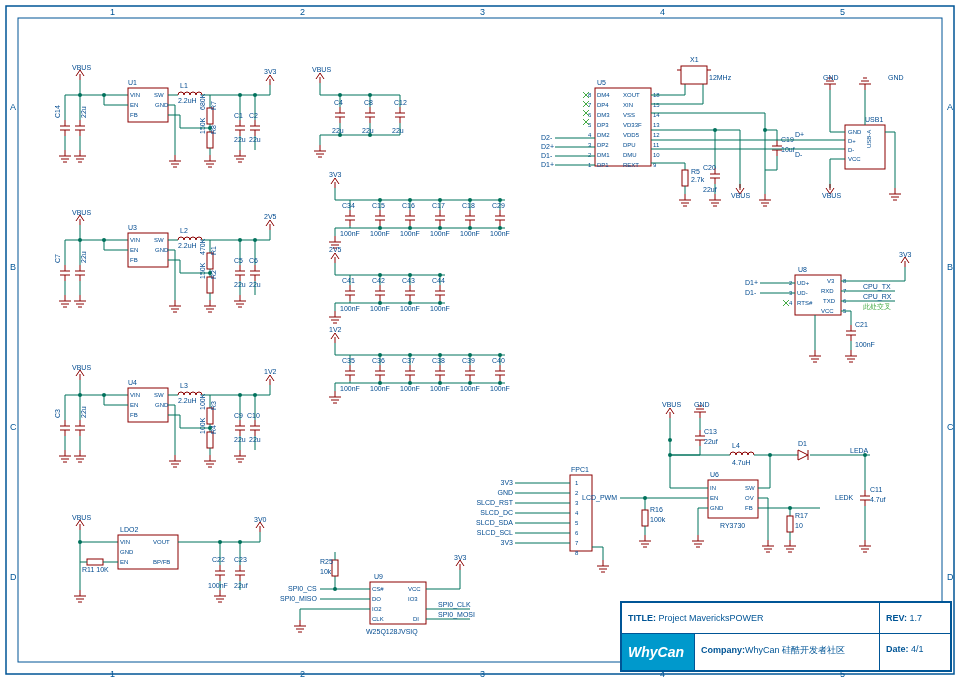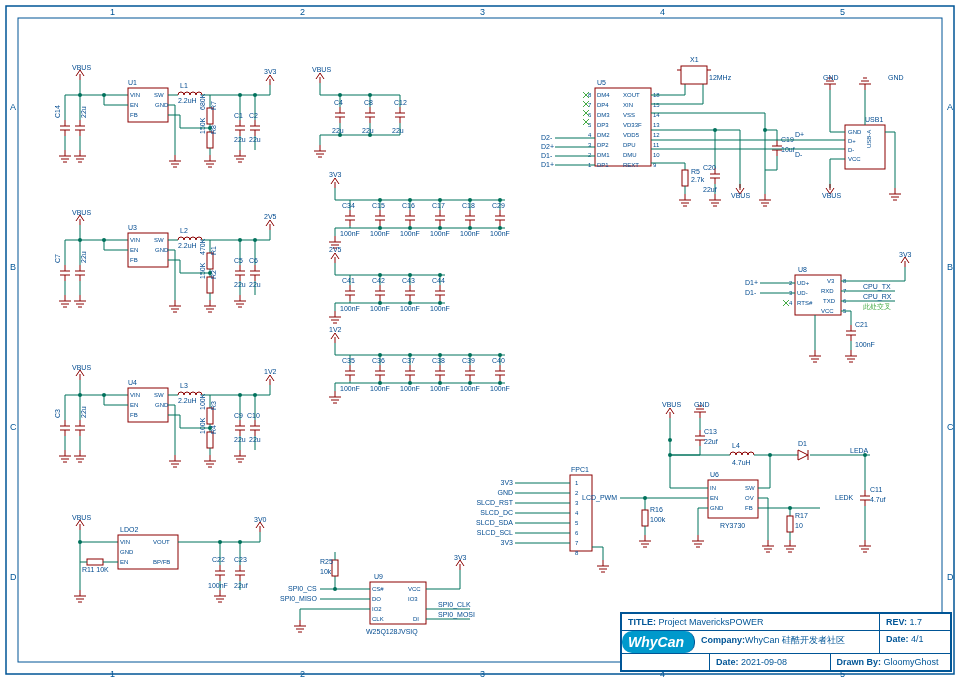--- a/index.html
+++ b/index.html
@@ -1,24 +1,24 @@
 <!DOCTYPE html>
 <html><head>
 <meta charset="utf-8">
 <style>
 body { margin:0; padding:0; background:#fff; font-family:Arial,Helvetica,sans-serif; overflow:hidden; }
 #sheet { position:relative; width:960px; height:680px; background:#fff; }
 svg { position:absolute; top:0; left:0; }
 #titleblock { position:absolute; right:8px; bottom:8px; width:328px; border:2px solid #005596; background:#fff; font-size:9px; }
 #titleblock .row { display:flex; border-bottom:1px solid #005596; }
 #titleblock .row:last-child { border-bottom:none; }
-#titleblock .cell { padding:3px 6px; border-right:1px solid #005596; }
+#titleblock .cell { padding:10px 6px; border-right:1px solid #005596; }
 #titleblock .lbl { font-weight:bold; color:#005596; }
 #titleblock .val { color:#005596; }
-.logo { background:#0099cc; color:#fff; font-weight:bold; font-style:italic; padding:4px 10px; font-size:14px;border-radius:10px; }
+.logo { background:#0099cc; color:#fff; font-weight:bold; font-style:italic; padding:4px 10px; font-size:14px; }
 text { font-family:Arial,Helvetica,sans-serif; }
 .refdes { fill:#004A8F; font-size:7px; }
 .partval { fill:#004A8F; font-size:7px; }
 .netlbl { fill:#004A8F; font-size:7px; }
 .powerlbl { fill:#004A8F; font-size:7px; }
 .pinlbl { fill:#004A8F; font-size:6px; }
 .ann { fill:#44aa44; font-size:7px; }
 .wire { stroke:#00725C; stroke-width:1; fill:none; }
 .sym { stroke:#8B0000; stroke-width:1; fill:none; }
 .pin { stroke:#8B0000; stroke-width:1; }
@@ -845,19 +845,14 @@
 <div id="titleblock">
   <div class="row">
     <div class="cell" style="flex:1"><span class="lbl">TITLE:</span> <span class="val">Project MavericksPOWER</span></div>
     <div class="cell" style="width:58px;border-right:none"><span class="lbl">REV:</span> <span class="val">1.7</span></div>
   </div>
   <div class="row">
     <div class="cell logo" style="width:60px">WhyCan</div>
     <div class="cell" style="flex:1"><span class="lbl">Company:</span><span class="val">WhyCan 硅酷开发者社区</span></div>
     <div class="cell" style="width:58px;border-right:none"><span class="lbl">Date:</span> <span class="val">4/1</span></div>
   </div>
-  <div class="row">
-    <div class="cell" style="width:75px;background:#fff"> </div>
-    <div class="cell" style="flex:1"><span class="lbl">Date:</span> <span class="val">2021-09-08</span></div>
-    <div class="cell" style="flex:1;border-right:none"><span class="lbl">Drawn By:</span> <span class="val">GloomyGhost</span></div>
-  </div>
 </div>
 </div>
 
 </body></html>

